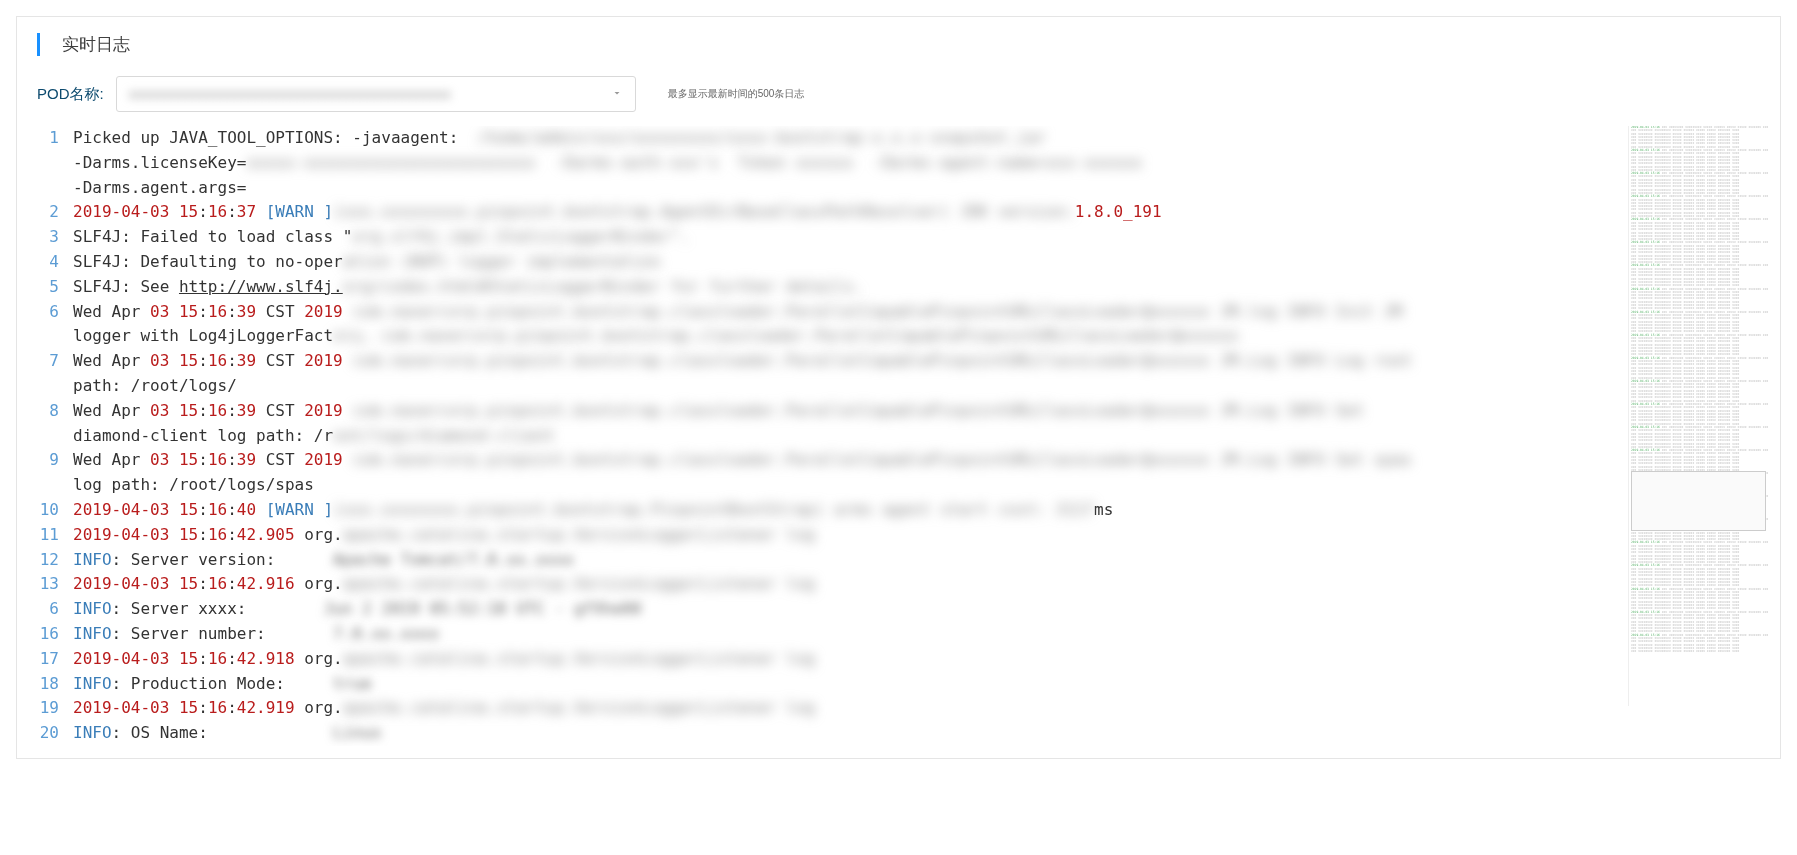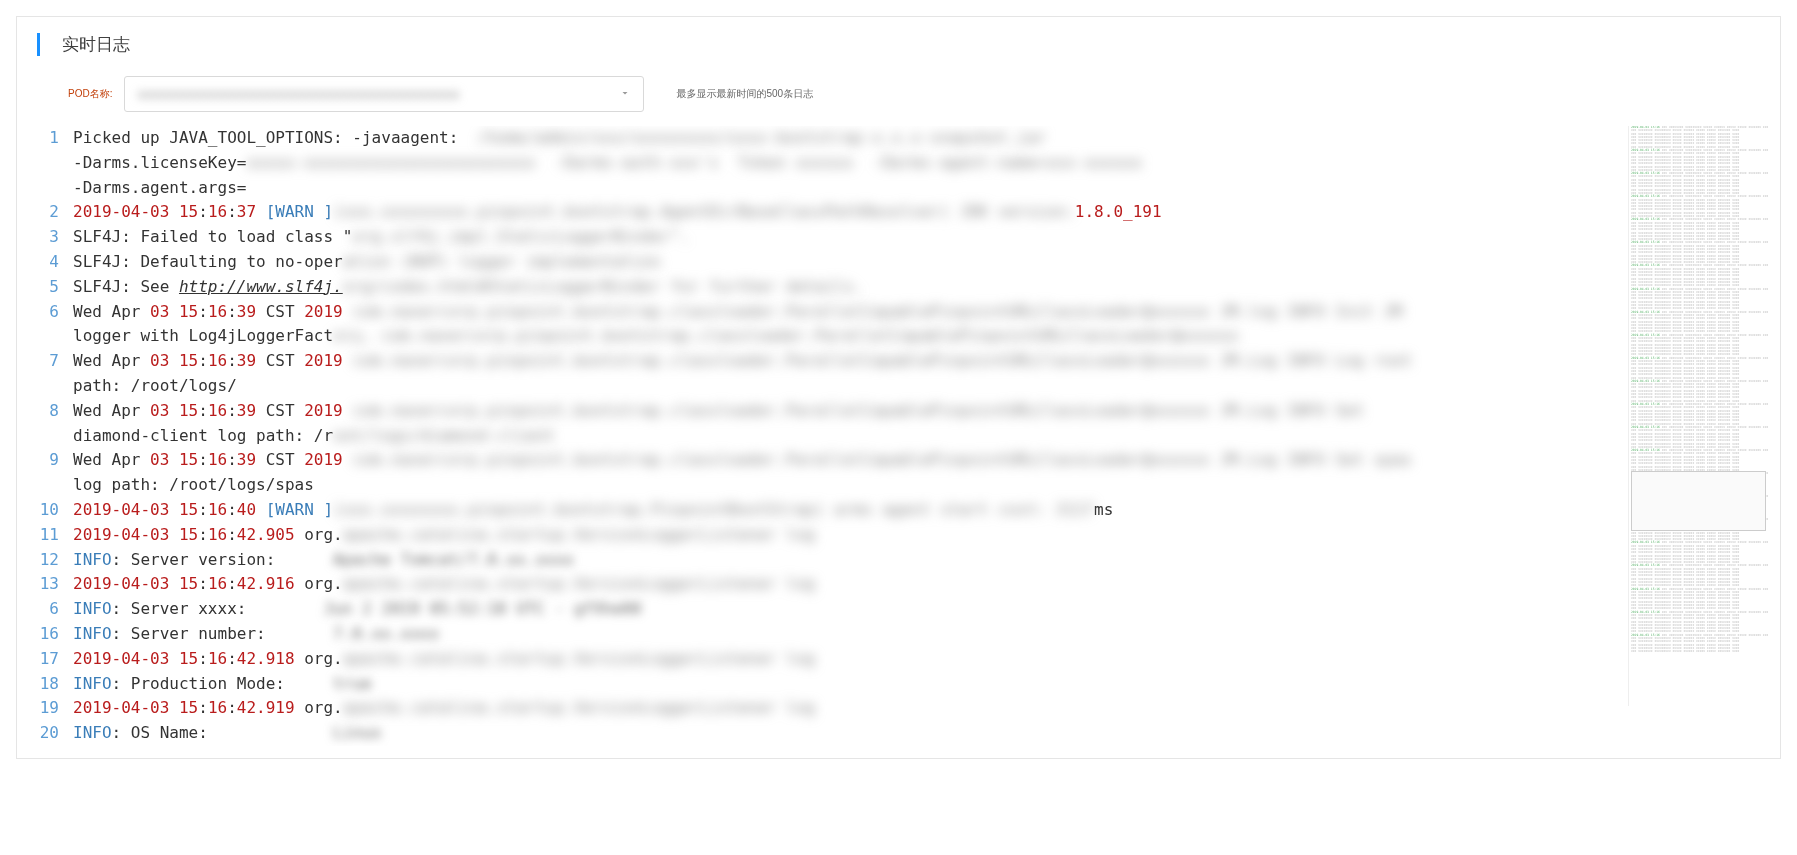--- a/index.html
+++ b/index.html
@@ -24,23 +24,22 @@
     font-weight: 500;
     color: #404040;
   }
   .control-row {
     display: flex;
     align-items: center;
     gap: 12px;
     padding: 8px 20px 14px 20px;
   }
   .control-label {
-    color: #c2410c;
-    font-size: 10px;
-    margin-left: 31px;
+    color: #0c4a6e;
+    font-size: 15px;
   }
   .select {
     position: relative;
     width: 520px;
     height: 36px;
     border: 1px solid #d9d9d9;
     border-radius: 3px;
     display: flex;
     align-items: center;
     padding: 0 32px 0 12px;
@@ -177,21 +176,21 @@
         <div class="log-line">
           <span class="ln">3</span>
           <span class="log-txt"><span>SLF4J: Failed to load class "</span><span class="blur">org.slf4j.impl.StaticLoggerBinder".</span></span>
         </div>
         <div class="log-line">
           <span class="ln">4</span>
           <span class="log-txt"><span>SLF4J: Defaulting to no-oper</span><span class="blur">ation (NOP) logger implementation</span></span>
         </div>
         <div class="log-line">
           <span class="ln">5</span>
-          <span class="log-txt"><span>SLF4J: See </span><span style="text-decoration: underline; font-style: italic;">http://www.slf4j.</span><span class="blur">org/codes.html#StaticLoggerBinder for further details.</span></span>
+          <span class="log-txt"><span>SLF4J: See </span><span style="text-decoration: underline;">http://www.slf4j.</span><span class="blur">org/codes.html#StaticLoggerBinder for further details.</span></span>
         </div>
         <div class="log-line">
           <span class="ln">6</span>
           <span class="log-txt"><span>Wed Apr </span><span class="g">03 15</span><span>:</span><span class="g">16</span><span>:</span><span class="g">39</span><span> CST </span><span class="g">2019</span><span class="blur"> com.navercorp.pinpoint.bootstrap.classloader.ParallelCapablePinpointURLClassLoader@xxxxxx JM.log INFO Init JM</span></span>
         </div>
         <div class="log-line">
           <span class="ln"></span>
           <span class="log-txt"><span>logger with Log4jLoggerFact</span><span class="blur">ory, com.navercorp.pinpoint.bootstrap.classloader.ParallelCapablePinpointURLClassLoader@xxxxxx</span></span>
         </div>
         <div class="log-line">

